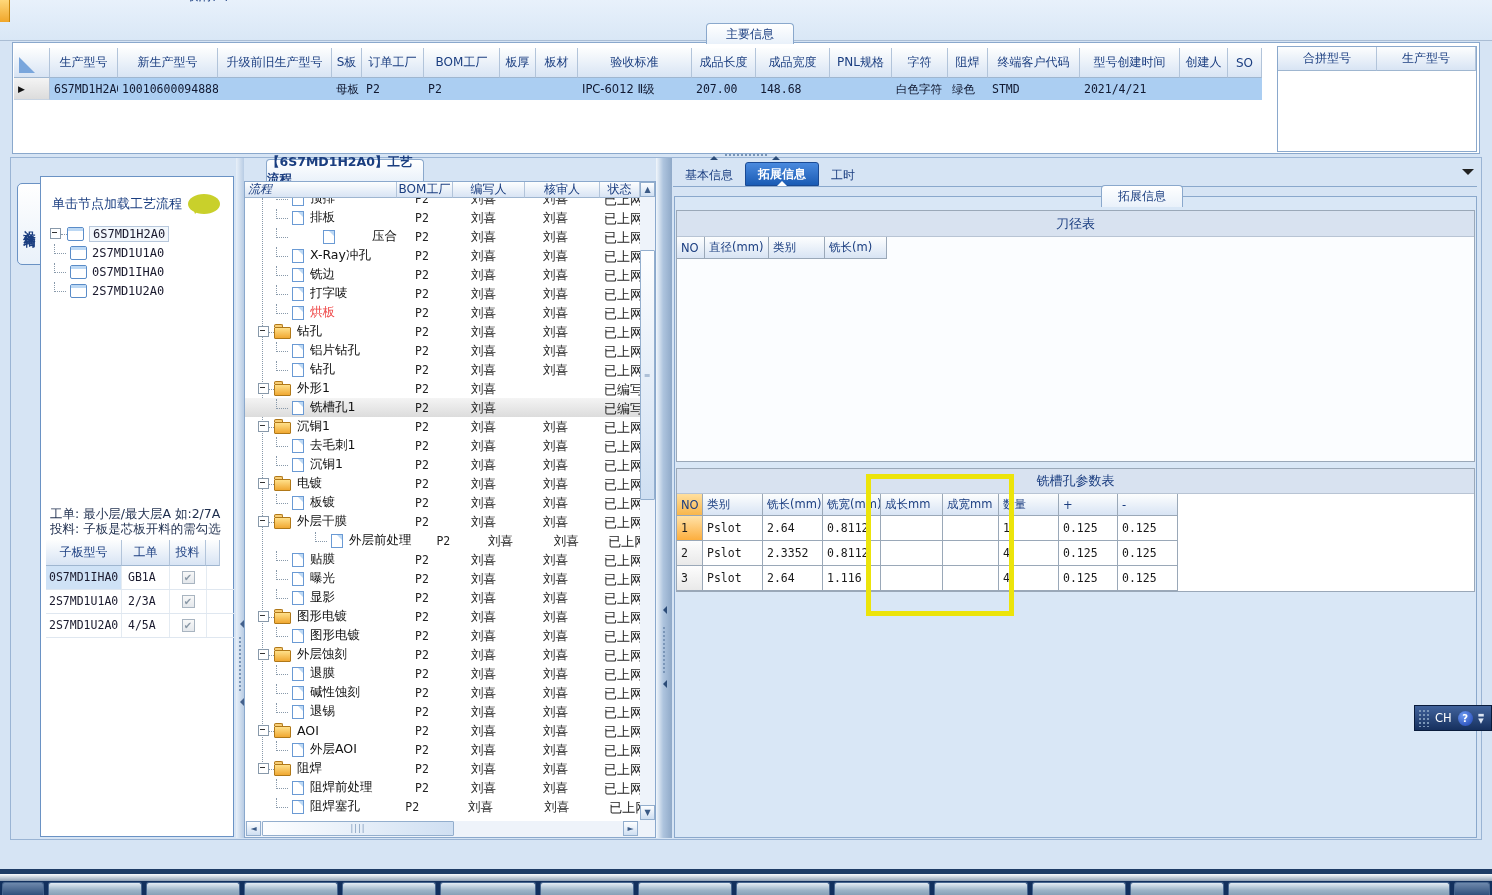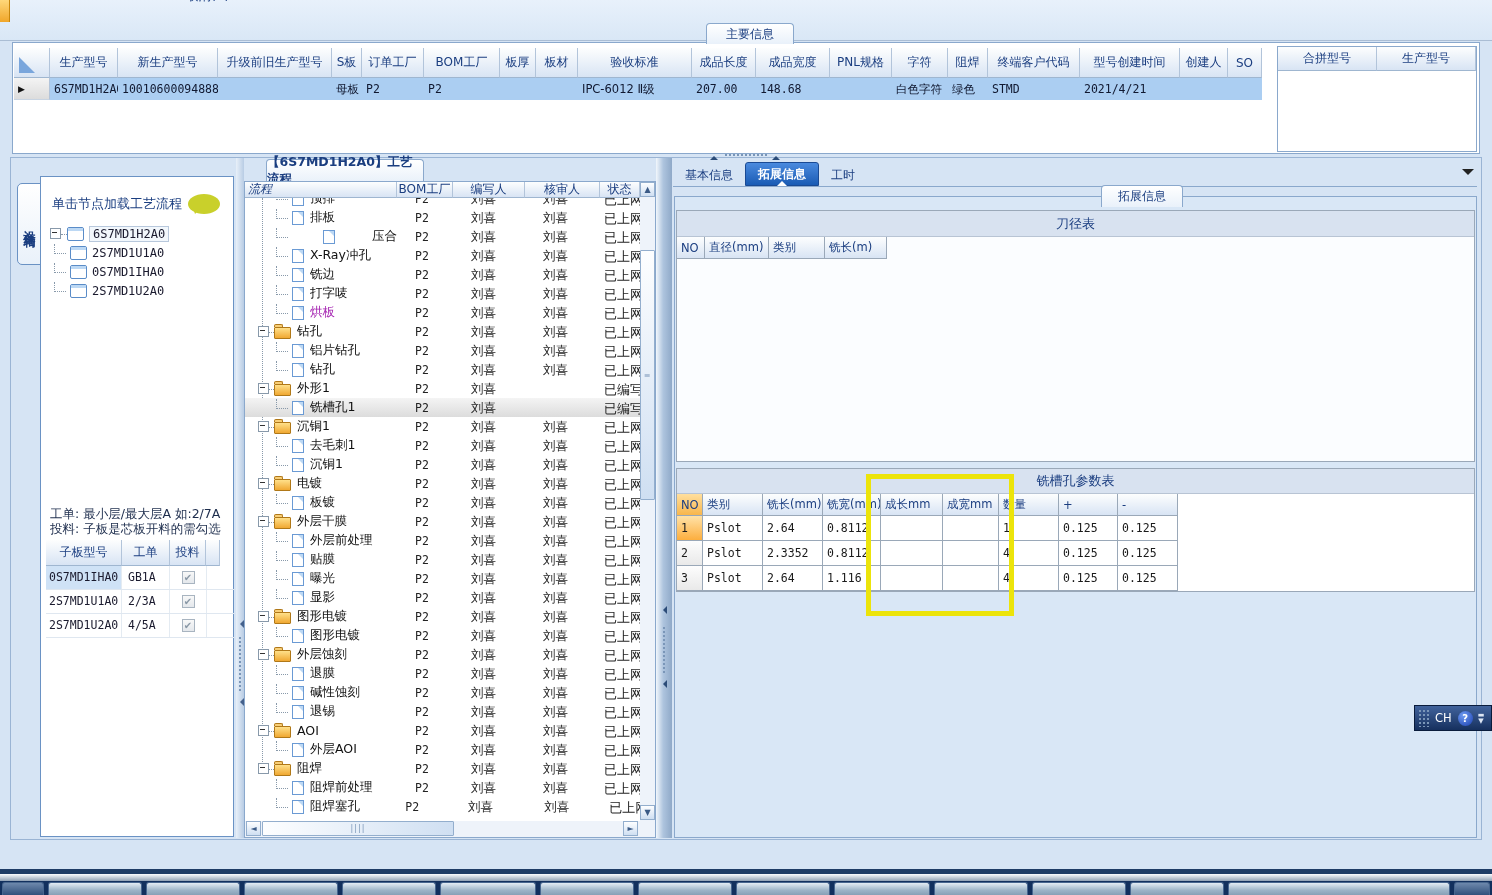--- a/index.html
+++ b/index.html
@@ -269,21 +269,21 @@
         </div>
         <div class="mono" style="width:56px;padding-top:3px;box-sizing:border-box;padding-left:18px;font-size:11.5px;color:#222;">P2</div>
         <div style="width:72px;padding-top:2px;box-sizing:border-box;padding-left:18px;font-size:12.5px;color:#222;">刘喜</div>
         <div style="width:75px;padding-top:2px;box-sizing:border-box;padding-left:18px;font-size:12.5px;color:#222;">刘喜</div>
         <div style="width:40px;padding-top:2px;box-sizing:border-box;padding-left:4px;font-size:13px;color:#222;overflow:hidden;white-space:nowrap;">已上网</div>
       </div>
       <div style="position:absolute;left:0;top:105px;width:395px;height:19px;display:flex;">
         <div style="width:152px;display:flex;align-items:center;box-sizing:border-box;">
           <span class="conn" style="margin-left:31px;margin-bottom:8px;"></span>
             <span class="dicon" style="margin:0 6px 0 4px;"></span>
-          <span style="font-size:12.5px;color:#a21caf;white-space:nowrap;">烘板</span>
+          <span style="font-size:12.5px;color:#ef4444;white-space:nowrap;">烘板</span>
         </div>
         <div class="mono" style="width:56px;padding-top:3px;box-sizing:border-box;padding-left:18px;font-size:11.5px;color:#222;">P2</div>
         <div style="width:72px;padding-top:2px;box-sizing:border-box;padding-left:18px;font-size:12.5px;color:#222;">刘喜</div>
         <div style="width:75px;padding-top:2px;box-sizing:border-box;padding-left:18px;font-size:12.5px;color:#222;">刘喜</div>
         <div style="width:40px;padding-top:2px;box-sizing:border-box;padding-left:4px;font-size:13px;color:#222;overflow:hidden;white-space:nowrap;">已上网</div>
       </div>
       <div style="position:absolute;left:0;top:124px;width:395px;height:19px;display:flex;">
         <div style="width:152px;display:flex;align-items:center;box-sizing:border-box;">
           <span class="exp" style="margin-left:13px;"></span>
             <span style="width:5px;border-bottom:1px dotted #8899aa;height:1px;"></span>
@@ -403,21 +403,21 @@
             <span style="width:5px;border-bottom:1px dotted #8899aa;height:1px;"></span>
             <span class="ficon" style="margin-right:6px;"></span>
           <span style="font-size:12.5px;color:#111;white-space:nowrap;">外层干膜</span>
         </div>
         <div class="mono" style="width:56px;padding-top:3px;box-sizing:border-box;padding-left:18px;font-size:11.5px;color:#222;">P2</div>
         <div style="width:72px;padding-top:2px;box-sizing:border-box;padding-left:18px;font-size:12.5px;color:#222;">刘喜</div>
         <div style="width:75px;padding-top:2px;box-sizing:border-box;padding-left:18px;font-size:12.5px;color:#222;">刘喜</div>
         <div style="width:40px;padding-top:2px;box-sizing:border-box;padding-left:4px;font-size:13px;color:#222;overflow:hidden;white-space:nowrap;">已上网</div>
       </div>
       <div style="position:absolute;left:0;top:333px;width:395px;height:19px;display:flex;">
-        <div style="width:152px;display:flex;align-items:center;box-sizing:border-box;">
+        <div style="width:152px;display:flex;align-items:center;box-sizing:border-box;margin-left:39px;">
           <span class="conn" style="margin-left:31px;margin-bottom:8px;"></span>
             <span class="dicon" style="margin:0 6px 0 4px;"></span>
           <span style="font-size:12.5px;color:#111;white-space:nowrap;">外层前处理</span>
         </div>
         <div class="mono" style="width:56px;padding-top:3px;box-sizing:border-box;padding-left:18px;font-size:11.5px;color:#222;">P2</div>
         <div style="width:72px;padding-top:2px;box-sizing:border-box;padding-left:18px;font-size:12.5px;color:#222;">刘喜</div>
         <div style="width:75px;padding-top:2px;box-sizing:border-box;padding-left:18px;font-size:12.5px;color:#222;">刘喜</div>
         <div style="width:40px;padding-top:2px;box-sizing:border-box;padding-left:4px;font-size:13px;color:#222;overflow:hidden;white-space:nowrap;">已上网</div>
       </div>
       <div style="position:absolute;left:0;top:352px;width:395px;height:19px;display:flex;">

